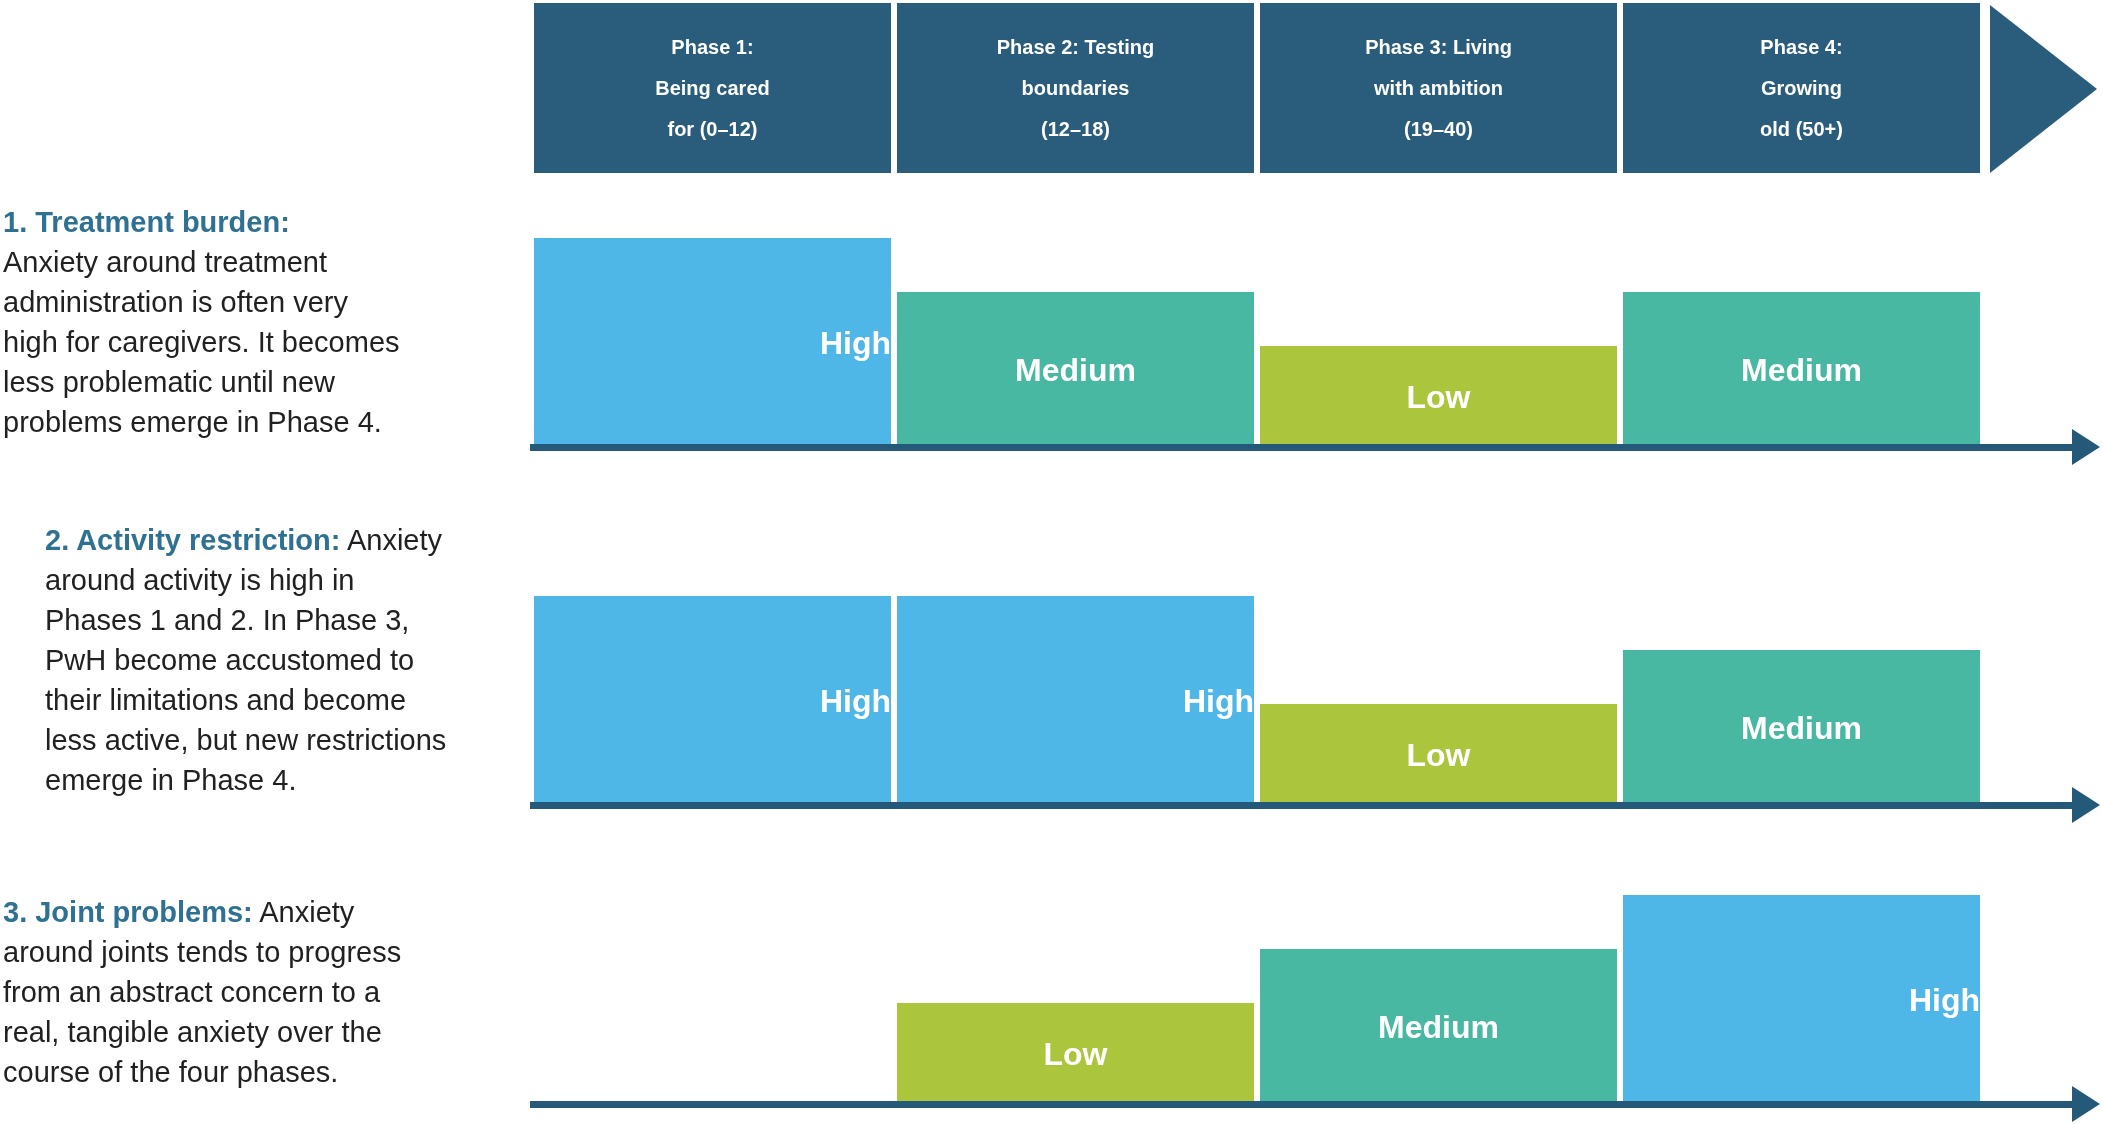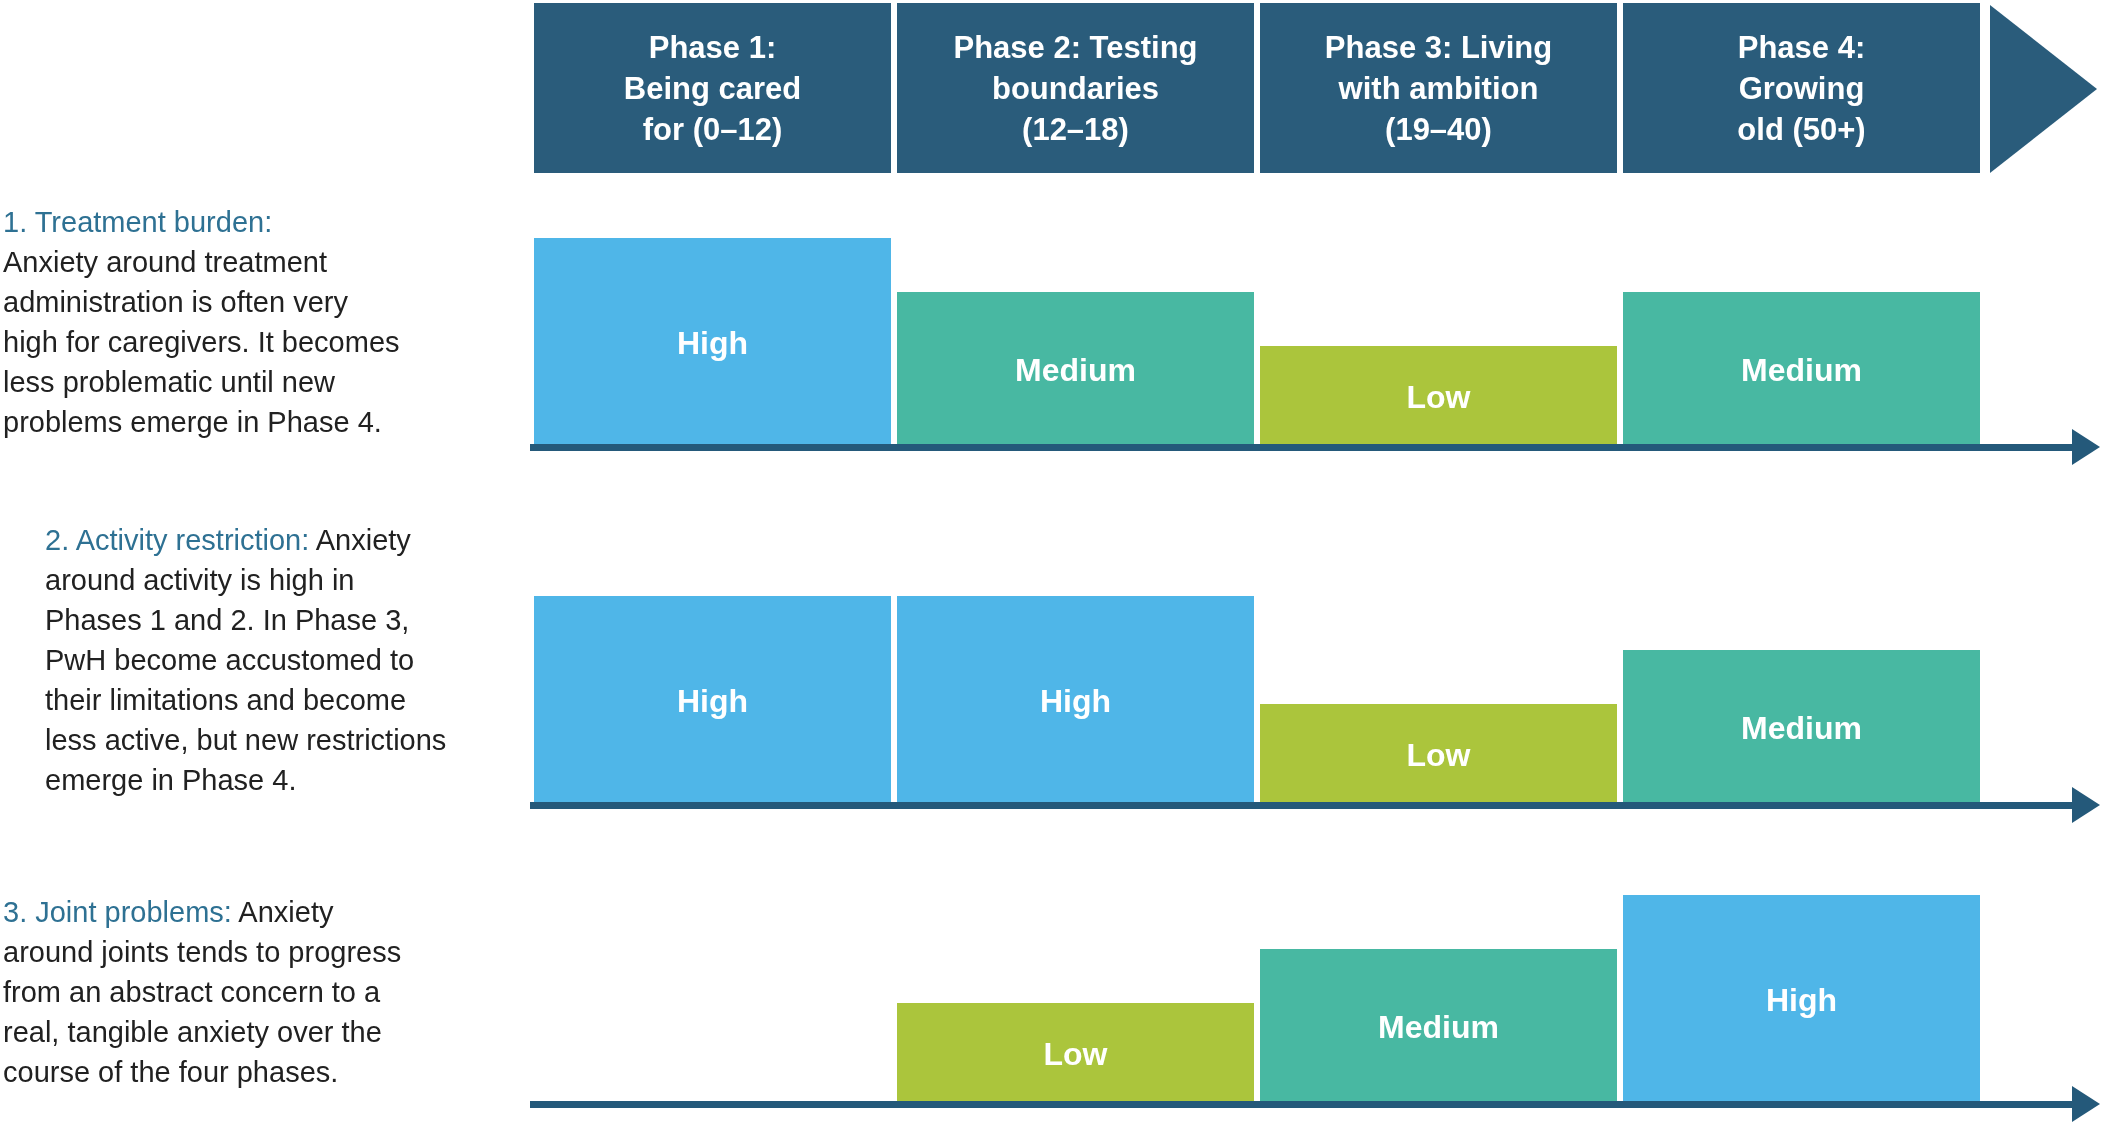--- a/index.html
+++ b/index.html
@@ -9,47 +9,47 @@
     background:#ffffff;
     font-family:"Liberation Sans", sans-serif;
     overflow:hidden;
   }
   
   .phase-box{
     position:absolute;top:3px;height:170px;width:357px;
     background:var(--header);
     color:#ffffff;
     display:flex;align-items:center;justify-content:center;text-align:center;
-    font-weight:bold;font-size:31px;line-height:41px;
+    font-weight:bold;font-size:20px;line-height:41px;
     white-space:pre-line;
   }
   .header-arrowhead{
     position:absolute;top:5px;left:1990px;width:0;height:0;
     border-top:84px solid transparent;
     border-bottom:84px solid transparent;
     border-left:107px solid var(--header);
   }
   
   .note{
     position:absolute;left:3px;width:522px;margin:0;
     font-size:29px;line-height:40px;color:var(--note_body);
     white-space:pre-line;
   }
-  .note-title{color:var(--note_title);font-weight:normal;}
+  .note-title{color:var(--note_title);font-weight:bold;}
   .note-1{top:202px;}
   .note-2{top:520px;margin-left:42px;}
   .note-3{top:876px;margin-top:16px;}
   
   .bar{
     position:absolute;width:357px;
     display:flex;align-items:center;justify-content:center;
     color:#ffffff;font-weight:bold;font-size:32px;
   }
   .col1{left:534px}.col2{left:897px}.col3{left:1260px}.col4{left:1623px}
-  .lvl-high{height:210px;background:var(--blue);}
+  .lvl-high{height:210px;background:var(--blue);justify-content:flex-end;}
   .lvl-medium{height:156px;background:var(--teal);}
   .lvl-low{height:102px;background:var(--lime);text-align:center;}
   .r1.lvl-high{top:238px}.r1.lvl-medium{top:292px}.r1.lvl-low{top:346px}
   .r2.lvl-high{top:596px}.r2.lvl-medium{top:650px}.r2.lvl-low{top:704px}
   .r3.lvl-high{top:895px}.r3.lvl-medium{top:949px}.r3.lvl-low{top:1003px}
   
   .axis{
     position:absolute;left:530px;width:1548px;height:7px;
     background:var(--axis);
   }

